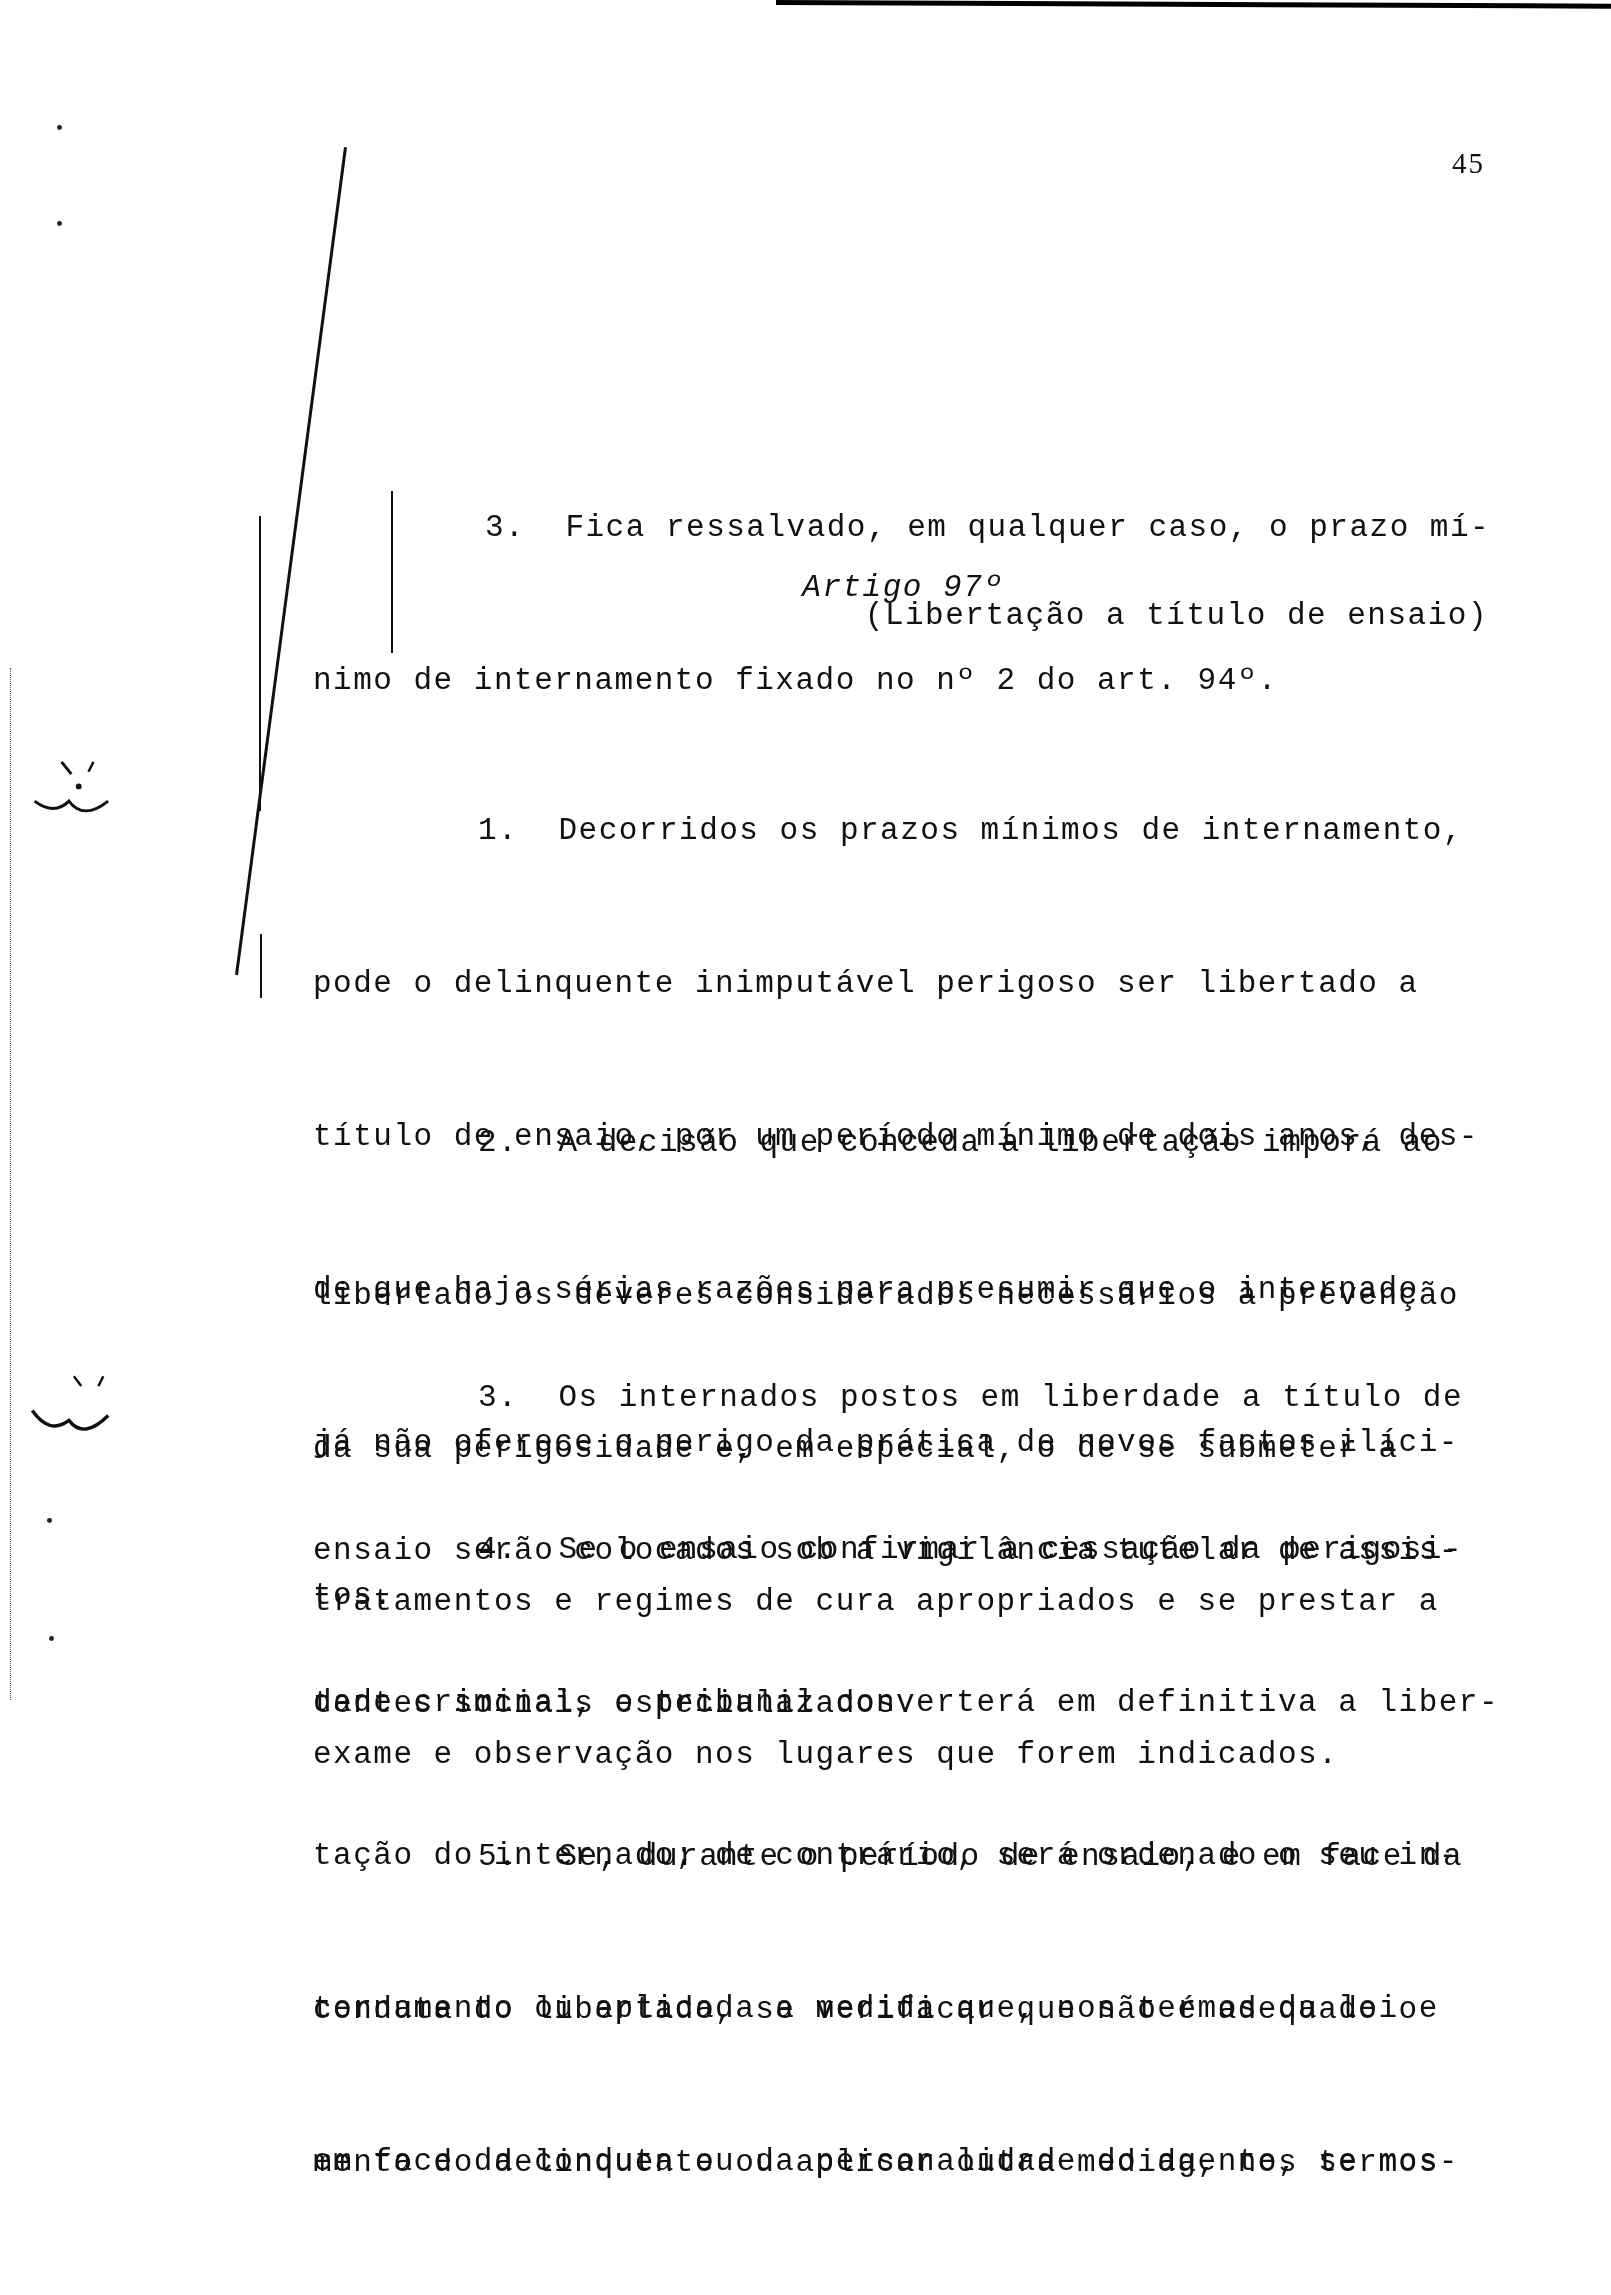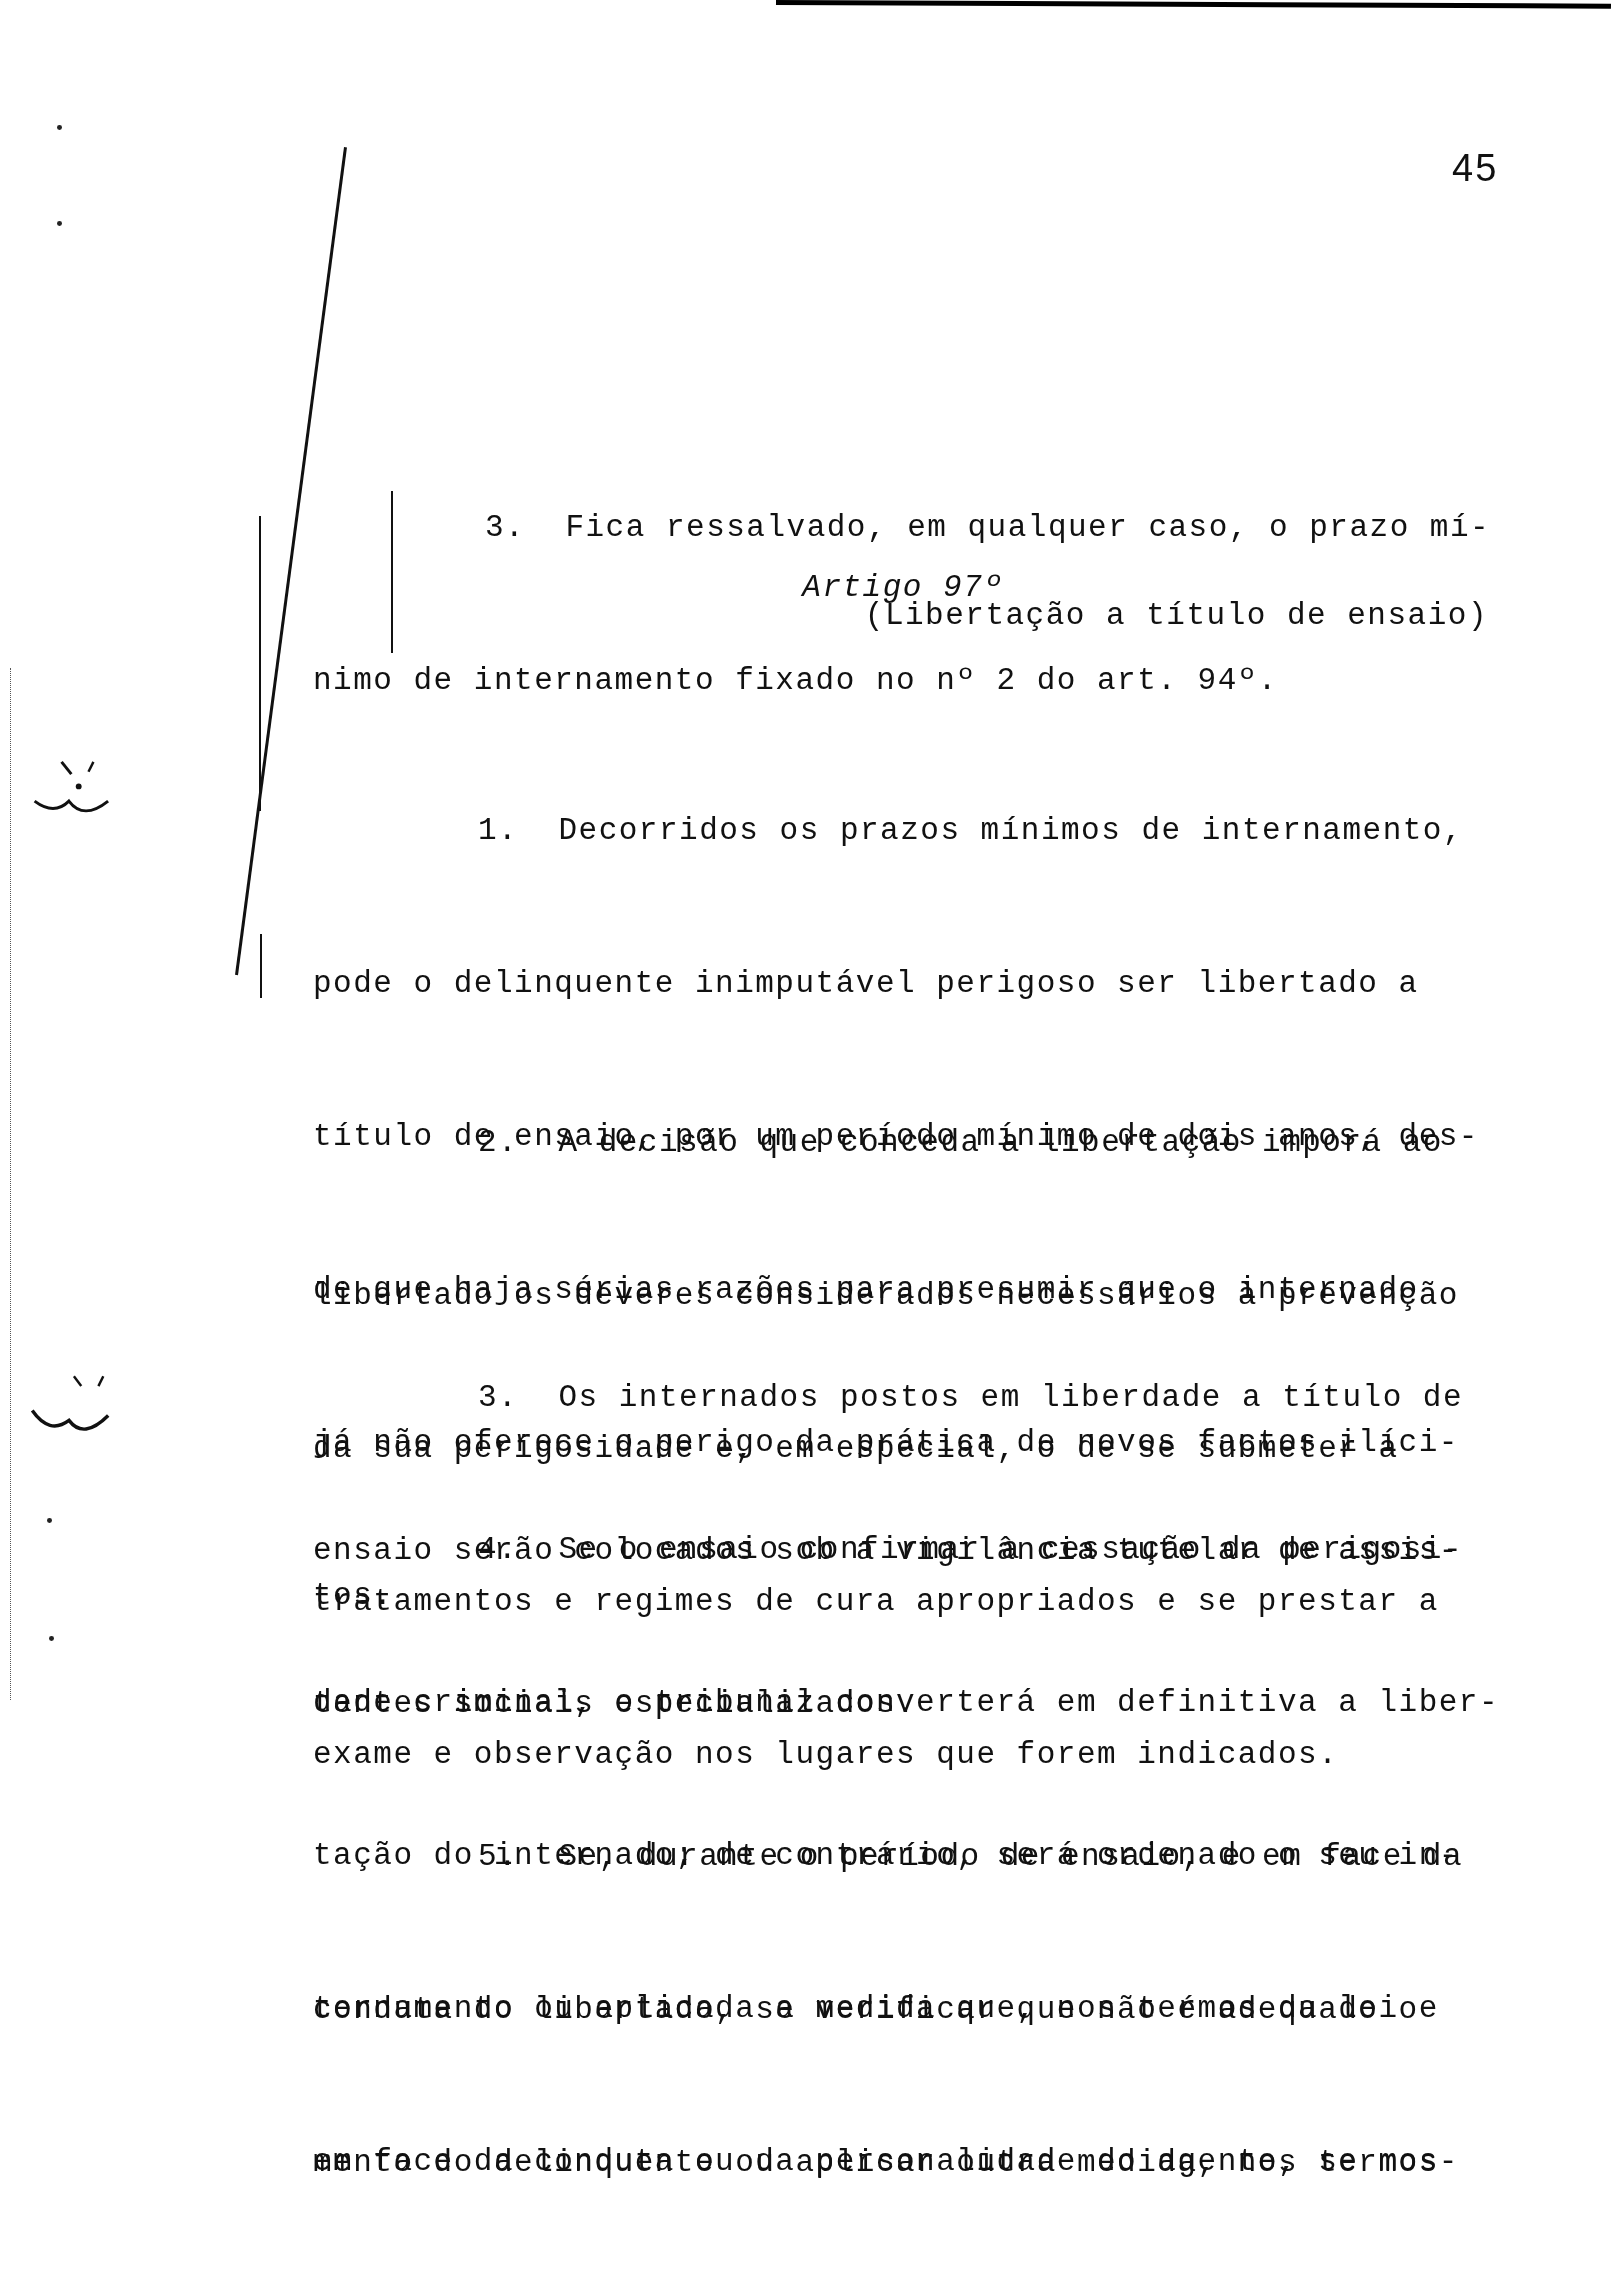--- a/index.html
+++ b/index.html
@@ -6,22 +6,22 @@
   body {
     width: 1612px; height: 2295px; position: relative; overflow: hidden;
     font-family: "Liberation Mono", "DejaVu Sans Mono", monospace;
     color: #111111;
   }
   .top-edge {
     position: absolute; left: 776px; top: 0; width: 835px; height: 4.9px;
     background: #000; transform: rotate(0.25deg); transform-origin: left top;
   }
   .page-number {
-    position: absolute; left: 1452px; top: 147px; font-size: 38px;
-    font-family: Liberation Sans, sans-serif; letter-spacing: 2px;
+    position: absolute; left: 1452px; top: 147px; font-size: 29px;
+    font-family: Liberation Serif, serif; letter-spacing: 2px;
   }
   .text-block {
     position: absolute; left: 313px; width: 1219px;
     font-size: 31px; line-height: 51px; letter-spacing: 1.5px;
     white-space: pre;
   }
   .line { display: block; height: 51px; }
   .heading {
     position: absolute; left: 0; width: 100%; text-align: center;
     font-size: 31px; letter-spacing: 1.5px;

